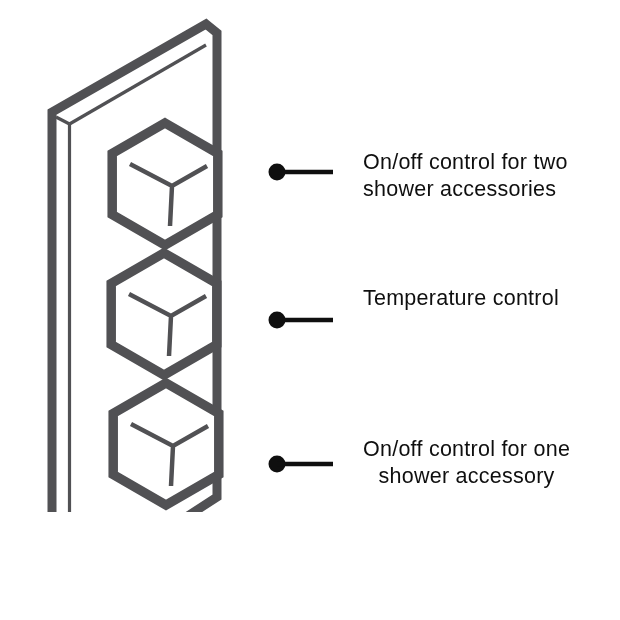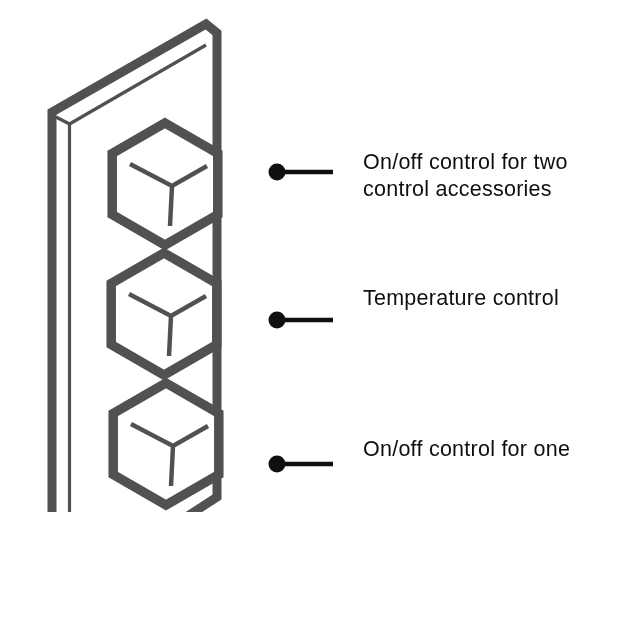--- a/index.html
+++ b/index.html
@@ -84,22 +84,23 @@
       </g>
       <g>
         <circle cx="277" cy="464" r="8.5" stroke="none"></circle>
         <line x1="277" y1="464" x2="333" y2="464" stroke-width="4.5"></line>
       </g>
     </g>
   </svg>
 
   <div class="label label-1">
     <span>On/off control for two</span>
-    <span>control accessories</span>
+    <span>shower accessories</span>
   </div>
   <div class="label label-2">
     <span>Temperature control</span>
   </div>
   <div class="label label-3">
     <span>On/off control for one</span>
+    <span>shower accessory</span>
   </div>
 
 </div>
 
 </body></html>

